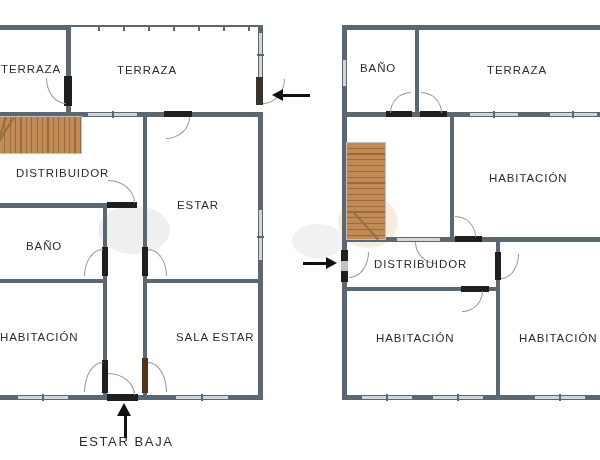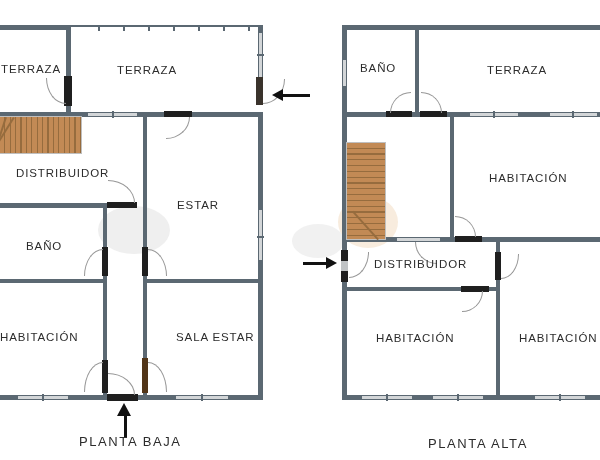--- a/index.html
+++ b/index.html
@@ -104,21 +104,21 @@
   <div class="tri tri-up" style="left:117px;top:403px;"></div>
   <div class="stem" style="left:124px;top:415px;width:2.5px;height:23px;"></div>
 
   <div class="room-label" style="left:1px;top:63px;">TERRAZA</div>
   <div class="room-label" style="left:117px;top:64px;">TERRAZA</div>
   <div class="room-label" style="left:16px;top:167px;">DISTRIBUIDOR</div>
   <div class="room-label" style="left:177px;top:199px;">ESTAR</div>
   <div class="room-label" style="left:26px;top:240px;">BAÑO</div>
   <div class="room-label" style="left:0;top:331px;">HABITACIÓN</div>
   <div class="room-label" style="left:176px;top:331px;">SALA ESTAR</div>
-  <div class="floor-label" style="left:79px;top:434px;">PLANTA BAJA</div>
+  <div class="floor-label" style="left:79px;top:434px;">ESTAR BAJA</div>
 
   <div class="wall" style="left:342px;top:25px;width:258px;height:5px;"></div>
   <div class="wall" style="left:342px;top:25px;width:5px;height:375px;"></div>
   <div class="wall" style="left:415px;top:25px;width:4px;height:92px;"></div>
   <div class="wall" style="left:342px;top:112px;width:258px;height:5px;"></div>
   <div class="wall" style="left:450px;top:115px;width:4px;height:125px;"></div>
   <div class="wall" style="left:342px;top:237px;width:258px;height:5px;"></div>
   <div class="win" style="left:397px;top:237px;width:43px;height:5px;"></div>
   <div class="wall" style="left:496px;top:240px;width:4px;height:157px;"></div>
   <div class="wall" style="left:342px;top:287px;width:158px;height:4px;"></div>
@@ -165,15 +165,14 @@
 
   <div class="stem" style="left:303px;top:262px;width:24px;height:2.5px;"></div>
   <div class="tri tri-right" style="left:326px;top:257px;"></div>
 
   <div class="room-label" style="left:360px;top:62px;">BAÑO</div>
   <div class="room-label" style="left:487px;top:64px;">TERRAZA</div>
   <div class="room-label" style="left:489px;top:172px;">HABITACIÓN</div>
   <div class="room-label" style="left:374px;top:258px;">DISTRIBUIDOR</div>
   <div class="room-label" style="left:376px;top:332px;">HABITACIÓN</div>
   <div class="room-label" style="left:519px;top:332px;">HABITACIÓN</div>
-  <div class="floor-label" style="left:428px;top:436px;">PLANTA ALTA</div>
 
 </div>
 
 </body></html>

